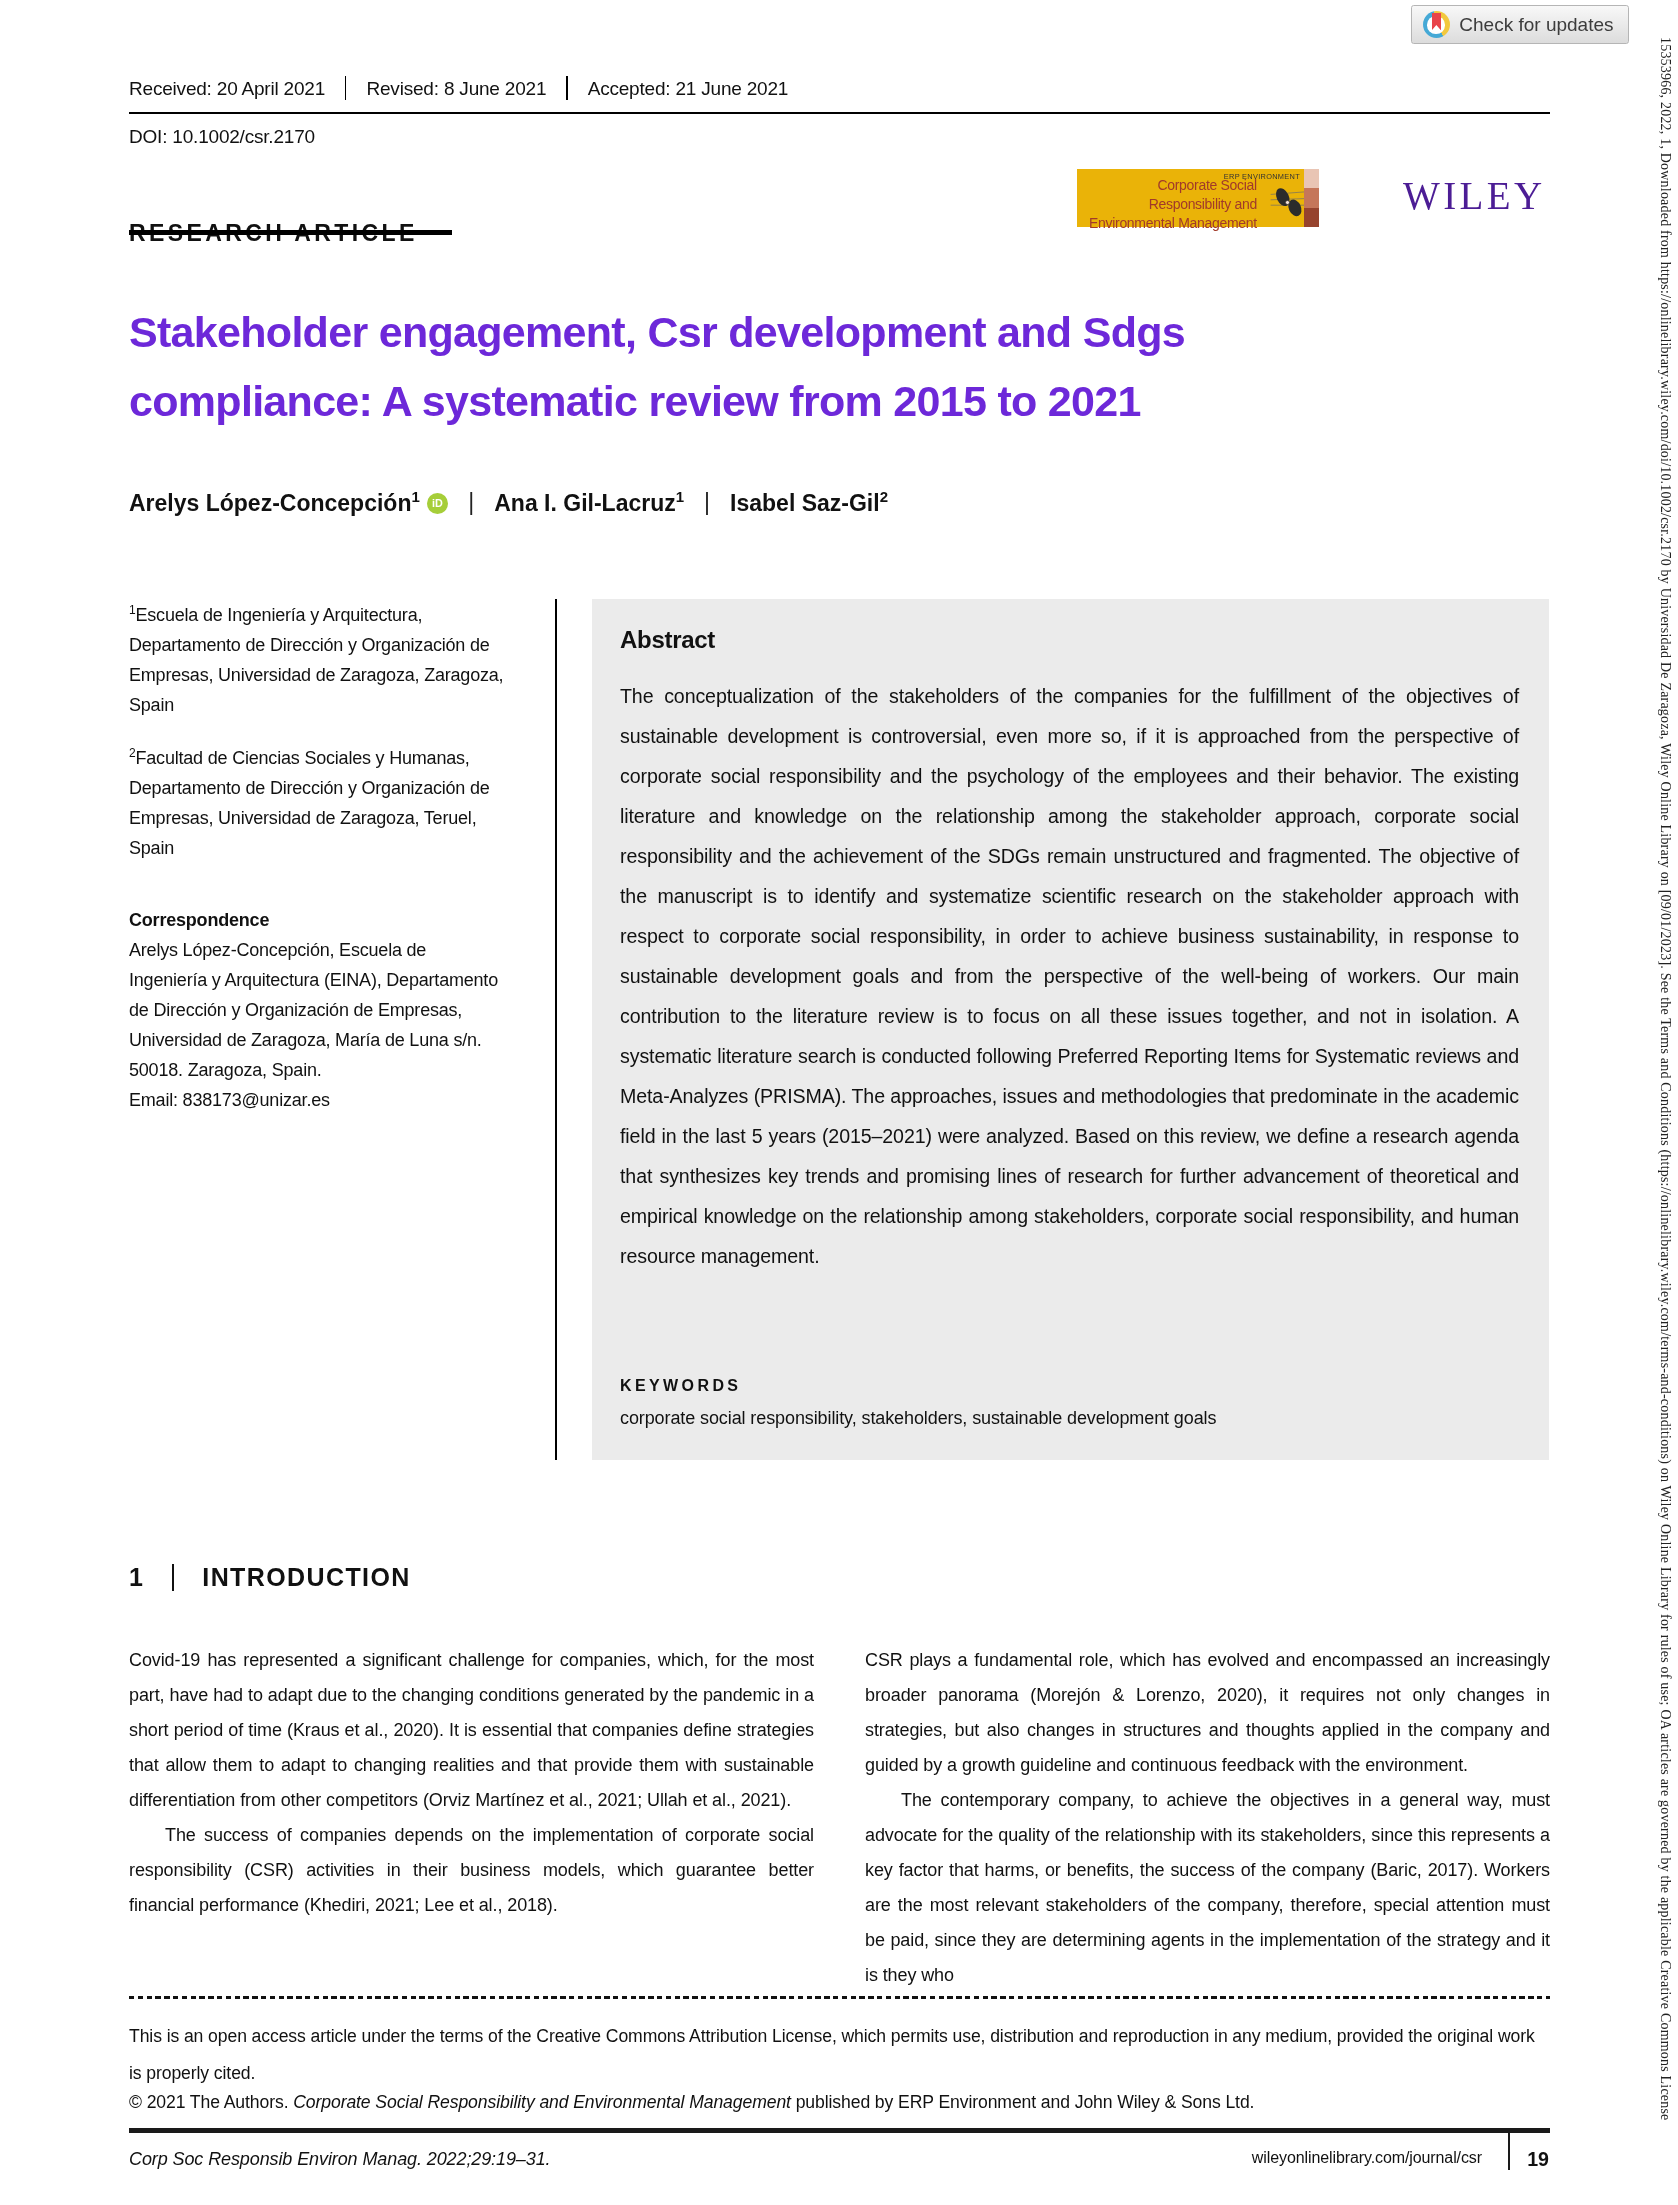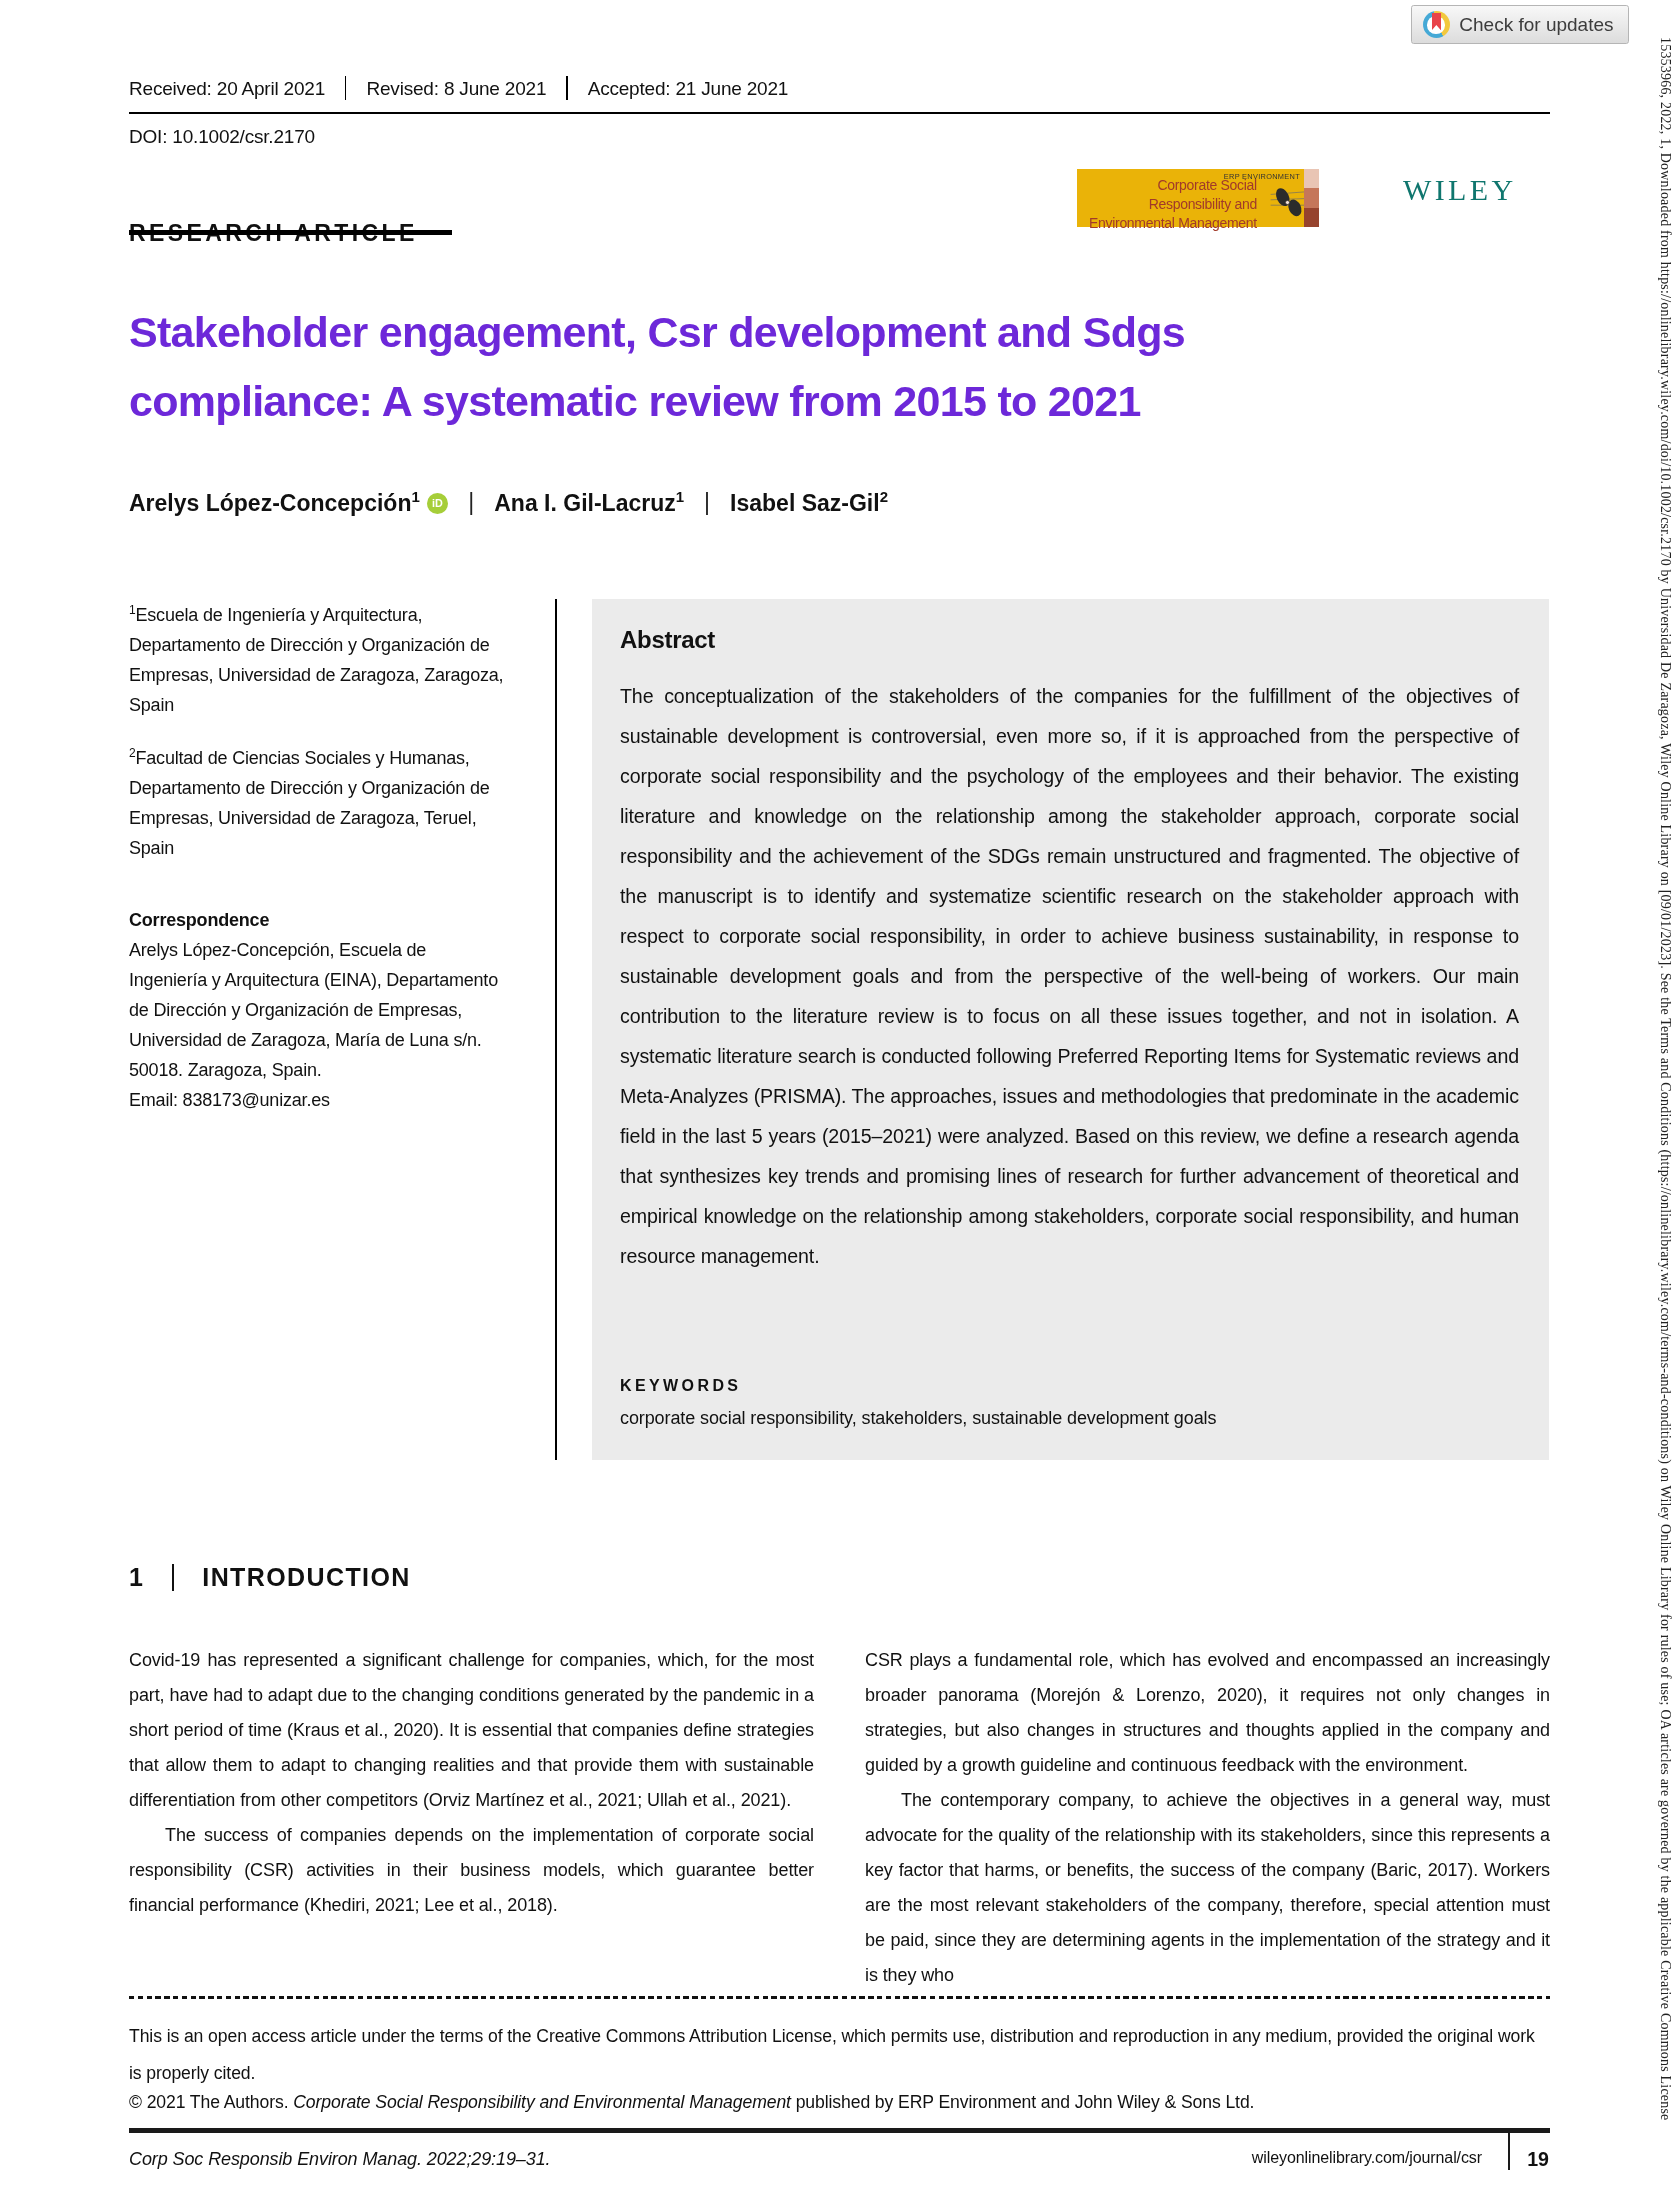--- a/index.html
+++ b/index.html
@@ -31,21 +31,21 @@
   .banner-text{padding:6.8px 0 0 9.5px; width:203px;}
   .banner-text div{font-size:14px; line-height:19px; color:#a13a2a; letter-spacing:-0.3px;}
   .banner-art{position:relative; width:74px;}
   .erp{position:absolute; top:3.4px; right:19px; font-size:7.4px; color:#333; letter-spacing:0.3px; white-space:nowrap;}
   .fly{position:absolute; left:12px; top:16px; width:41px; height:35px;}
   .strip{position:absolute; right:0; top:0; width:15px; height:58px; display:flex; flex-direction:column;}
   .strip div{flex:1;}
   .strip .s1{background:#e9c5b4;}
   .strip .s2{background:#c5765a;}
   .strip .s3{background:#96432e;}
-  .wiley{position:absolute; left:1403px; top:173px; font-family:"Liberation Serif", serif; font-size:30px; letter-spacing:3.4px; color:#0f766e;}
+  .wiley{position:absolute; left:1403px; top:173px; font-family:"Liberation Serif", serif; font-size:39px; letter-spacing:3.4px; color:#4c1d95;}
 
   
   .title{position:absolute; left:129px; top:298px; width:1448px; font-size:43px; font-weight:bold; letter-spacing:-0.7px; line-height:69px; color:#6d28d9;}
   .authors{position:absolute; left:129px; top:489px; display:flex; align-items:flex-start; font-size:23px; font-weight:bold;}
   .authors sup{font-size:15px; vertical-align:super; line-height:1;}
   .author-sep{font-weight:400; color:#222; margin:0 20px;}
   .orcid{display:inline-block; width:21.7px; height:21.7px; border-radius:50%; background:#a6ce39; color:#fff;
          font-size:10.8px; font-weight:bold; text-align:center; line-height:21.7px; margin-left:6.8px; vertical-align:4px;}
 
   

